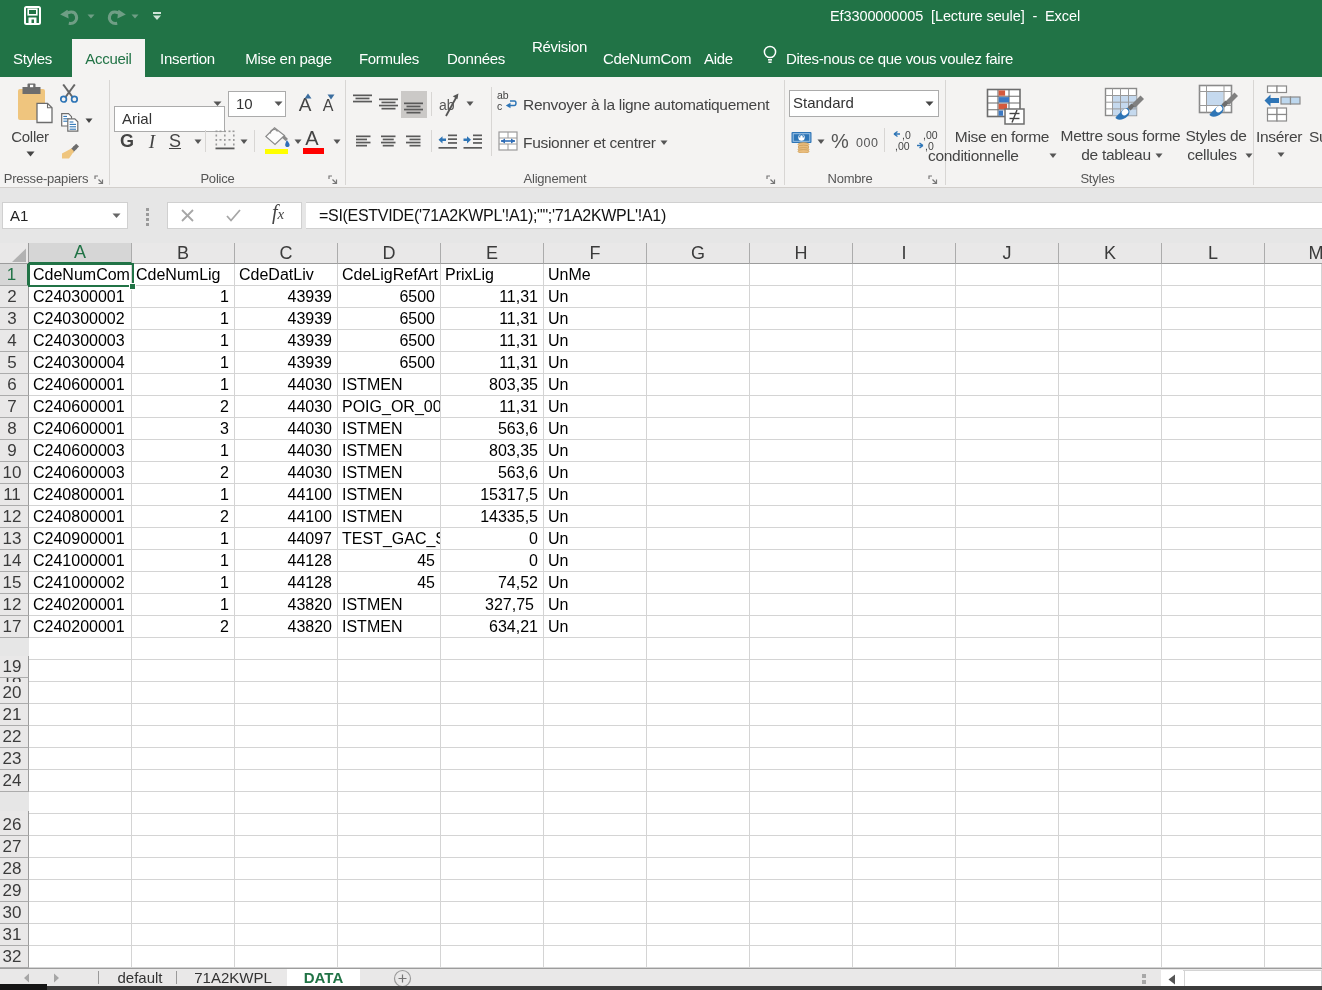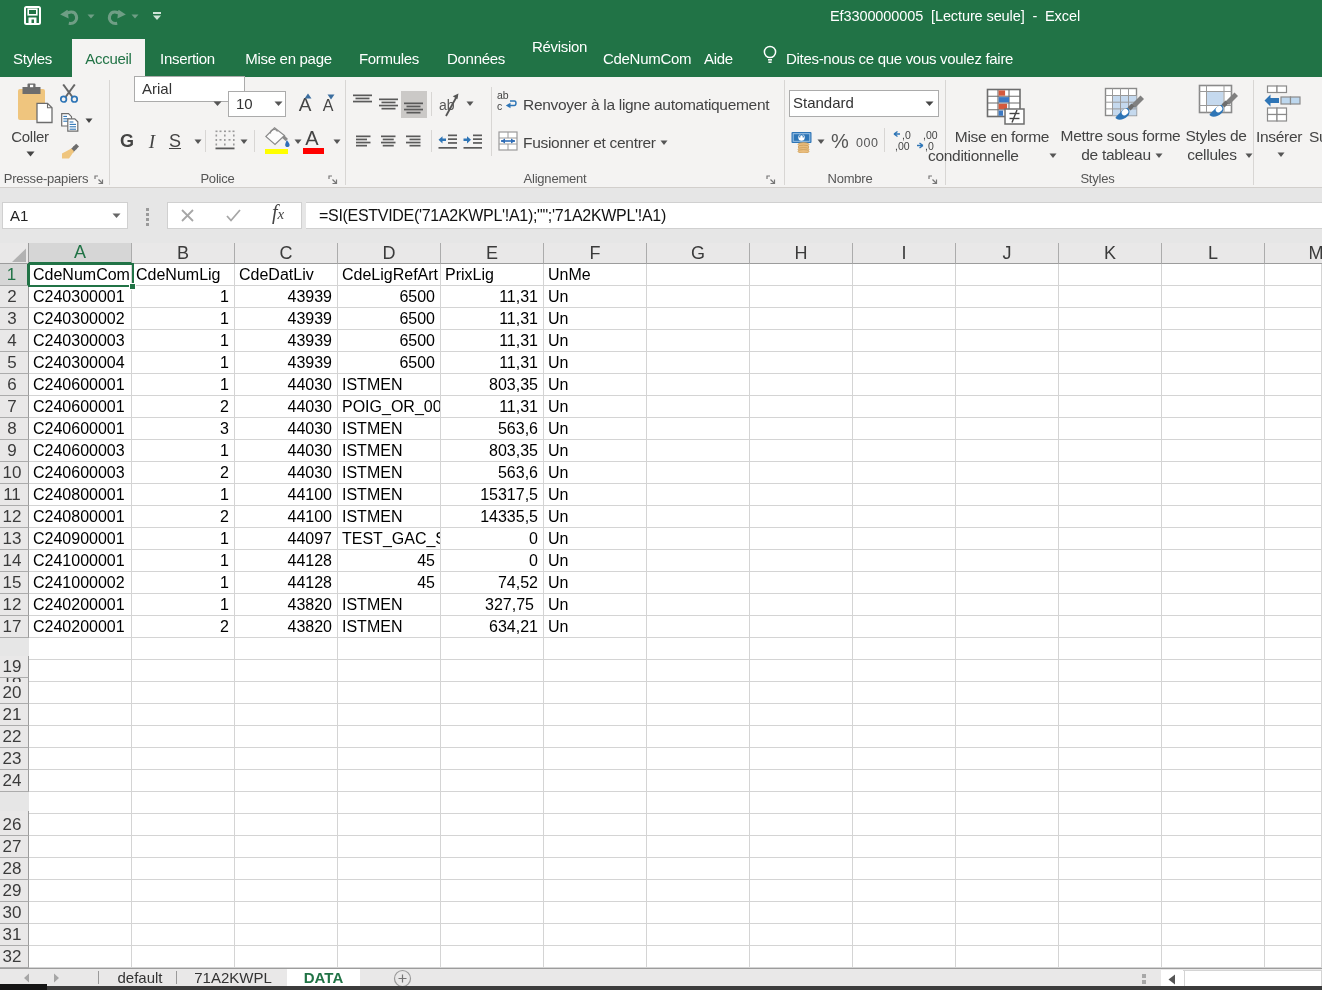--- a/index.html
+++ b/index.html
@@ -146,21 +146,21 @@
     </g>
 </svg>
 <svg class="abs" style="left:85px;top:118px" width="8" height="6" viewBox="0 0 8 6">
     <path d="M0.5 0.5 L4 5 L7.5 0.5 Z" fill="#444"></path>
   </svg>
 <svg class="abs" style="left:61px;top:141px" width="19" height="18" viewBox="0 0 19 18">
 <path d="M12.2 5.8 L15.2 2.8 L18 5.6 L15 8.6 Z" fill="#6d6d6d"></path>
 <path d="M9.4 8.6 L13.2 4.8 L16 7.6 L12.2 11.4 Z" fill="#6d6d6d"></path>
 <path d="M1 12.5 L10.4 7.6 L13 10.2 L8 17.5 L1 17.5 Z" fill="#efc57e"></path>
 </svg>
-<div class="combo" style="left:114px;top:76px;width:111px;height:26px;margin-left:20px;">
+<div class="combo" style="left:114px;top:106px;width:111px;height:26px;">
     <div style="margin:3px 0 0 7px;font-size:15px;color:#333;">Arial</div>
   </div>
 <svg class="abs" style="left:213px;top:101px" width="9" height="6" viewBox="0 0 9 6">
     <path d="M0.5 0.5 L4.5 5 L8.5 0.5 Z" fill="#555"></path>
   </svg>
 <div class="combo" style="left:228px;top:91px;width:58px;height:26px;">
     <div style="margin:3px 0 0 7px;font-size:15px;color:#333;">10</div>
   </div>
 <svg class="abs" style="left:274px;top:101px" width="9" height="6" viewBox="0 0 9 6">
     <path d="M0.5 0.5 L4.5 5 L8.5 0.5 Z" fill="#555"></path>

